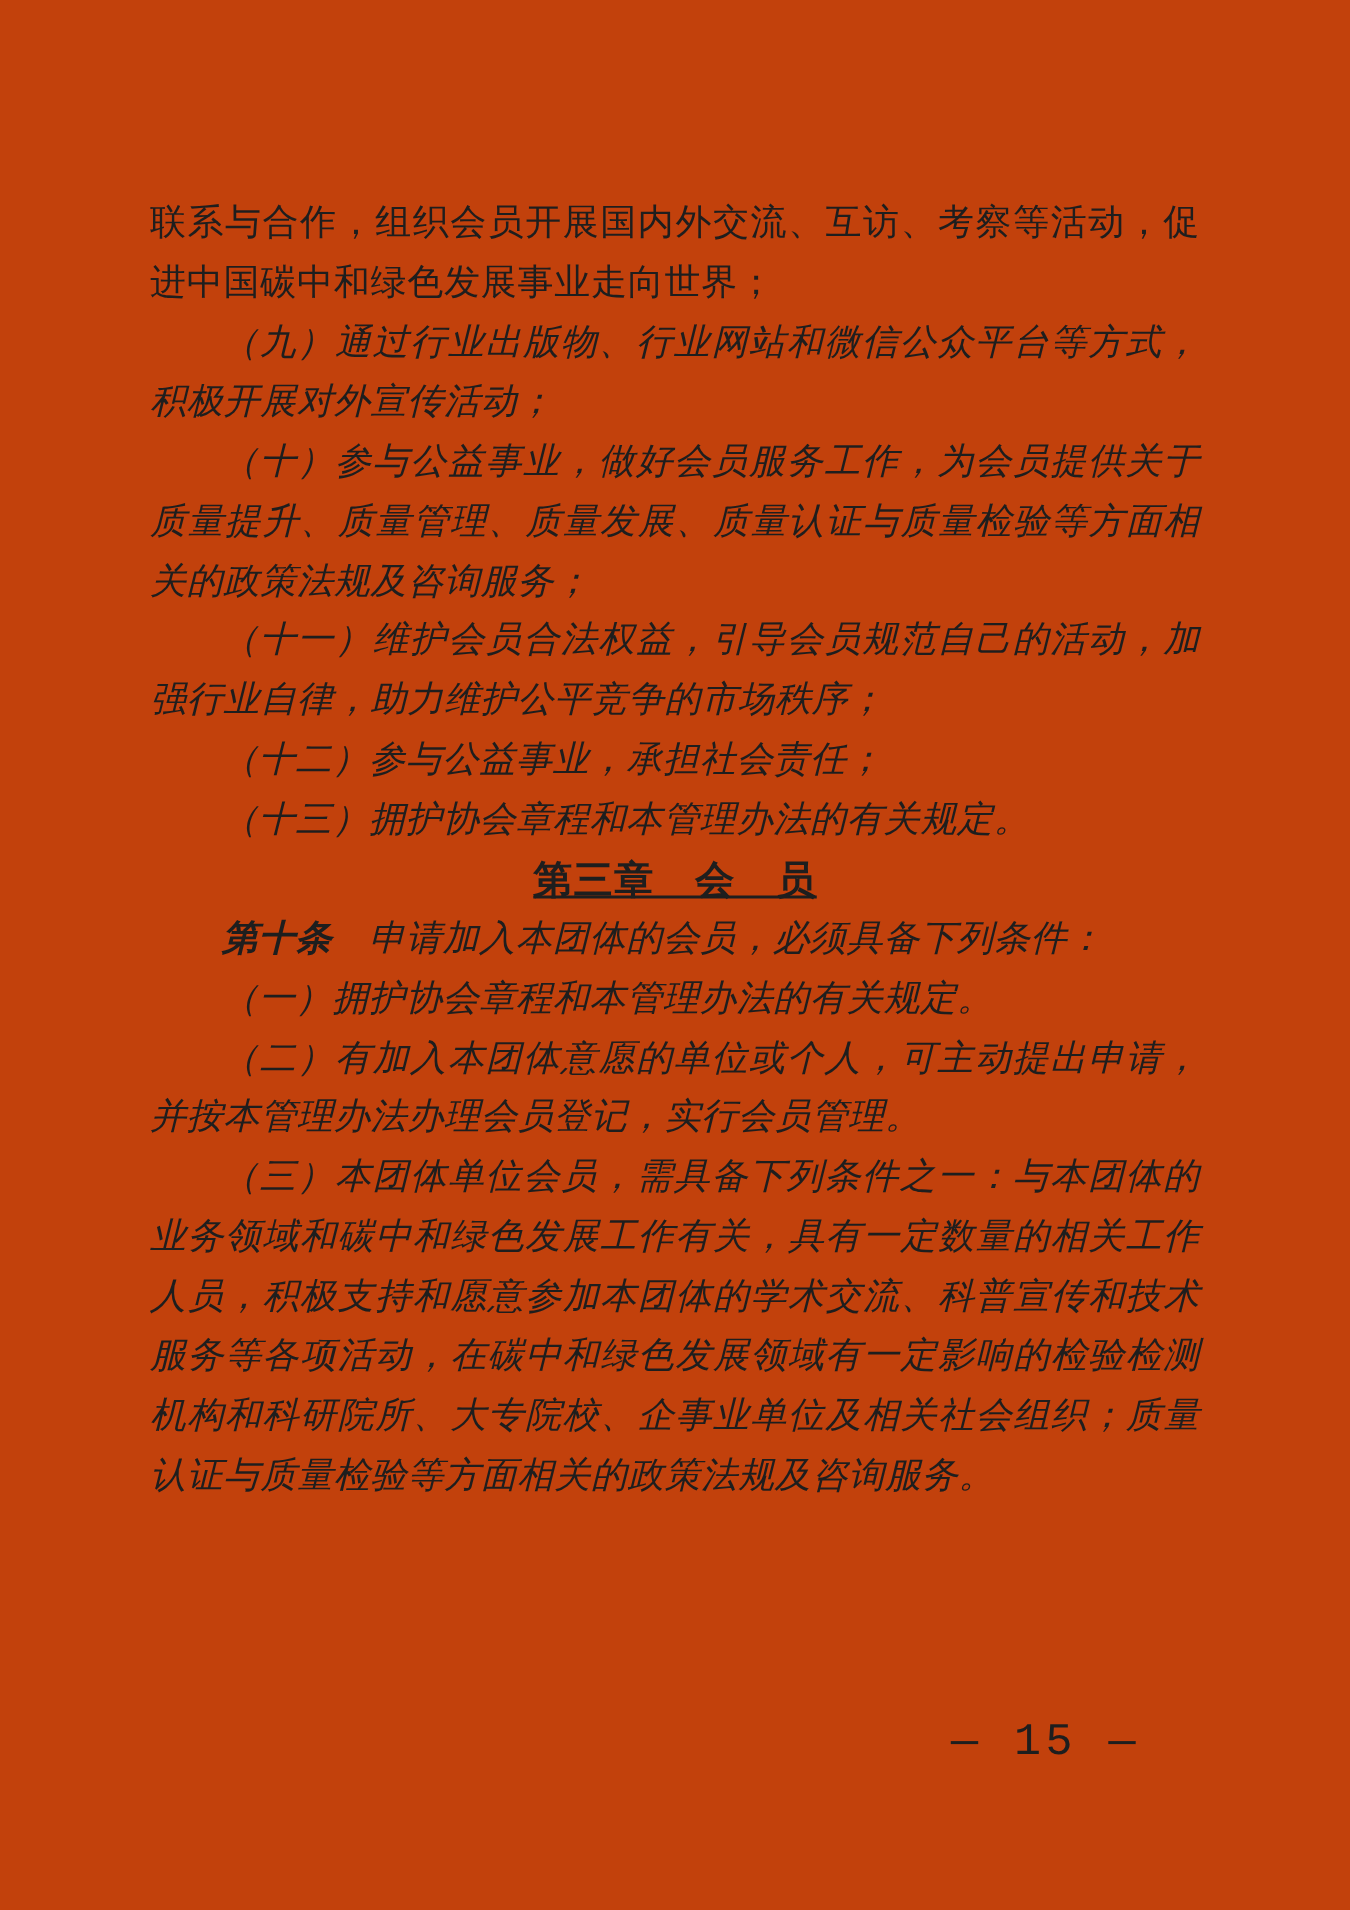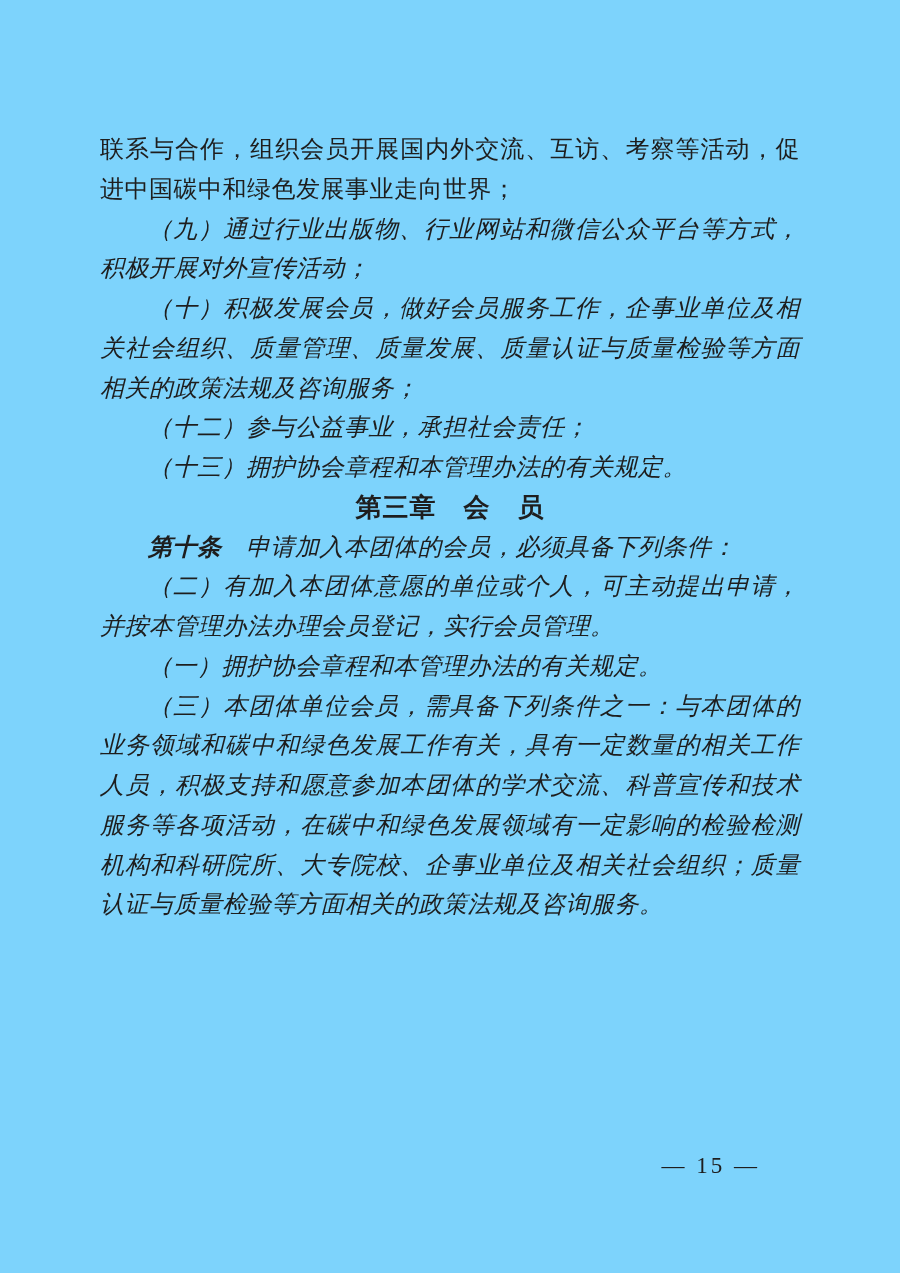--- a/index.html
+++ b/index.html
@@ -11,21 +11,21 @@
     width: 900px;
     height: 1273px;
     position: relative;
     overflow: hidden;
     font-family: "Liberation Serif", "DejaVu Serif", serif;
     color: #1e1e1e;
   }
   .page {
     position: absolute;
     inset: 0;
-    background: #7dd3fc;
+    background: #c2410c;
   }
   .content {
     position: absolute;
     left: 100px;
     top: 130px;
     width: 700px;
     font-size: 24px;
     line-height: 39.75px;
     text-align: justify;
     letter-spacing: 0.5px;
@@ -40,58 +40,61 @@
   }
   .chapter {
     margin: 0;
     padding: 0;
     font-size: 26px;
     font-weight: bold;
     text-align: center;
     text-indent: 0;
     line-height: 39.75px;
     letter-spacing: 1px;
+    text-decoration: underline;
   }
   .lead {
     font-weight: bold;
   }
   .footer {
     position: absolute;
     right: 140px;
     bottom: 94px;
-    font-size: 23px;
+    font-size: 30px;
     letter-spacing: 3px;
     color: #1e1e1e;
     white-space: nowrap;
+    font-family: Liberation Mono, monospace;
   }
 </style>
 </head>
 <body>
 
 <div class="page">
   <div class="content">
 
     <p class="para">联系与合作，组织会员开展国内外交流、互访、考察等活动，促进中国碳中和绿色发展事业走向世界；</p>
 
     <p class="para indent">（九）通过行业出版物、行业网站和微信公众平台等方式，积极开展对外宣传活动；</p>
 
-    <p class="para indent">（十）积极发展会员，做好会员服务工作，企事业单位及相关社会组织、质量管理、质量发展、质量认证与质量检验等方面相关的政策法规及咨询服务；</p>
+    <p class="para indent">（十）参与公益事业，做好会员服务工作，为会员提供关于质量提升、质量管理、质量发展、质量认证与质量检验等方面相关的政策法规及咨询服务；</p>
 
+    <p class="para indent">（十一）维护会员合法权益，引导会员规范自己的活动，加强行业自律，助力维护公平竞争的市场秩序；</p>
 
     <p class="para indent">（十二）参与公益事业，承担社会责任；</p>
 
     <p class="para indent">（十三）拥护协会章程和本管理办法的有关规定。</p>
 
     <h2 class="chapter">第三章　会　员</h2>
 
 
     <p class="para indent"><span class="lead">第十条</span><span>　申请加入本团体的会员，必须具备下列条件：</span></p>
 
+    <p class="para indent">（一）拥护协会章程和本管理办法的有关规定。</p>
+
     <p class="para indent">（二）有加入本团体意愿的单位或个人，可主动提出申请，并按本管理办法办理会员登记，实行会员管理。</p>
-
-    <p class="para indent">（一）拥护协会章程和本管理办法的有关规定。</p>
 
     <p class="para indent">（三）本团体单位会员，需具备下列条件之一：与本团体的业务领域和碳中和绿色发展工作有关，具有一定数量的相关工作人员，积极支持和愿意参加本团体的学术交流、科普宣传和技术服务等各项活动，在碳中和绿色发展领域有一定影响的检验检测机构和科研院所、大专院校、企事业单位及相关社会组织；质量认证与质量检验等方面相关的政策法规及咨询服务。</p>
 
   </div>
 
   <div class="footer">— 15 —</div>
 </div>
 
 </body></html>

